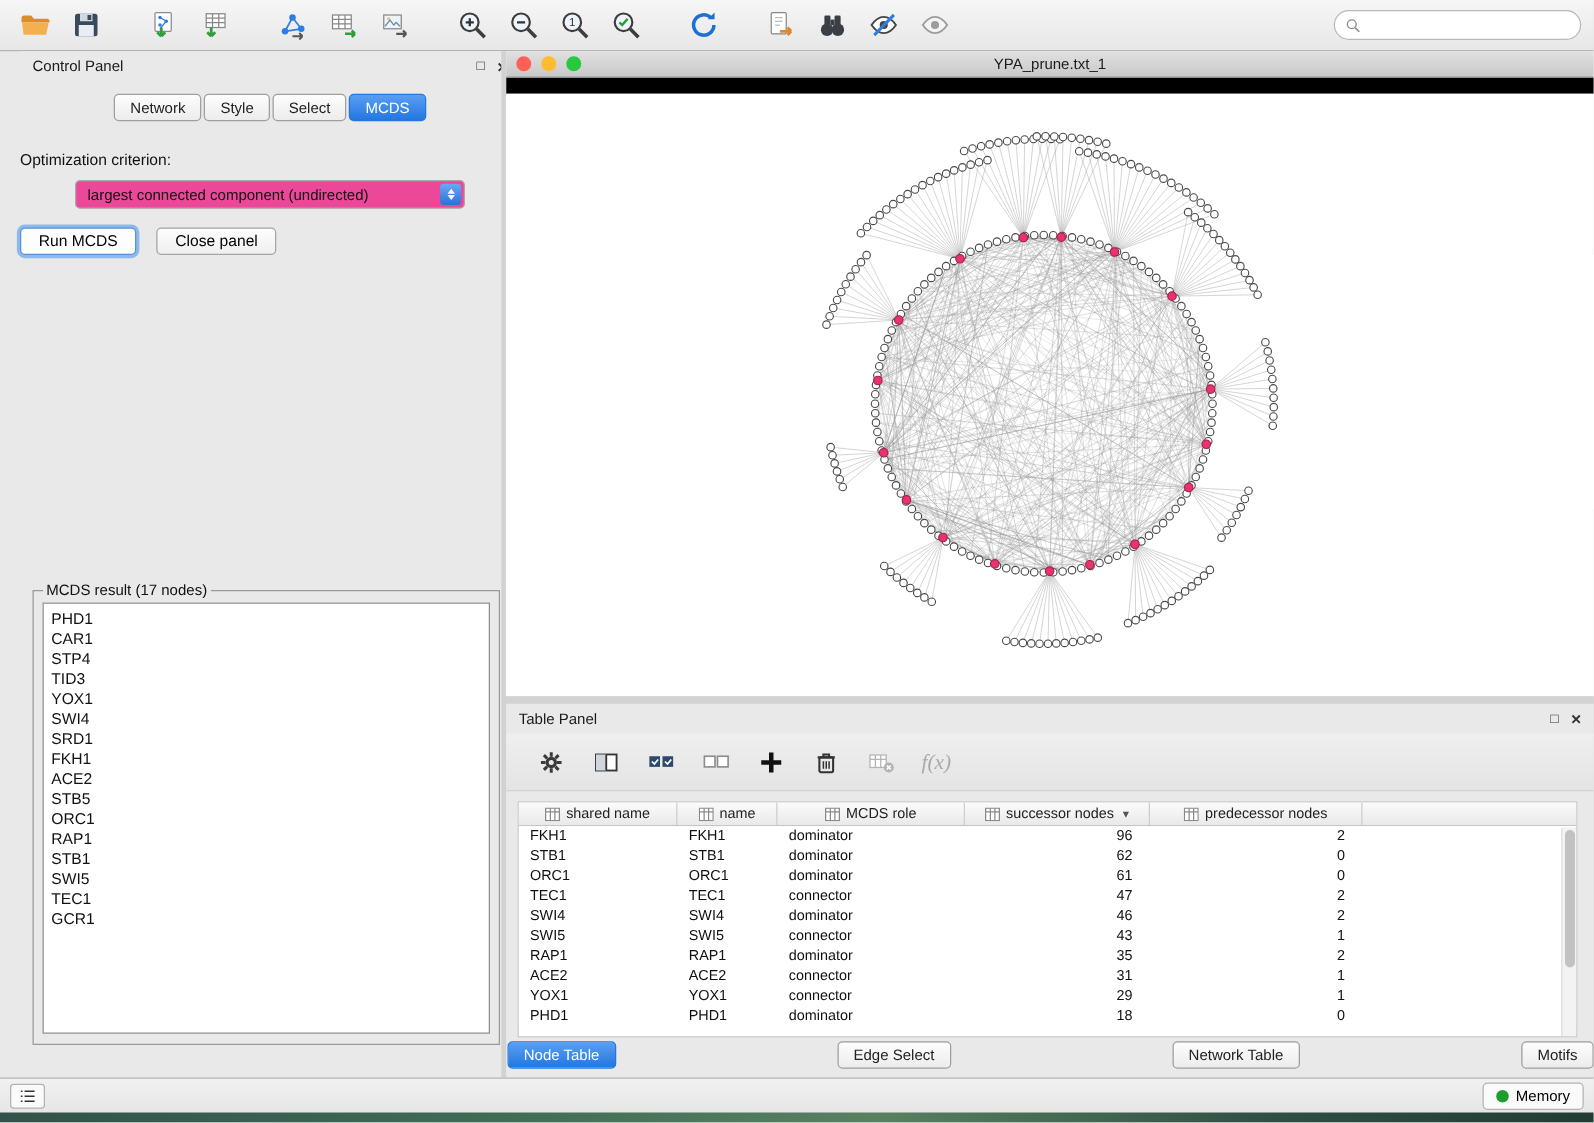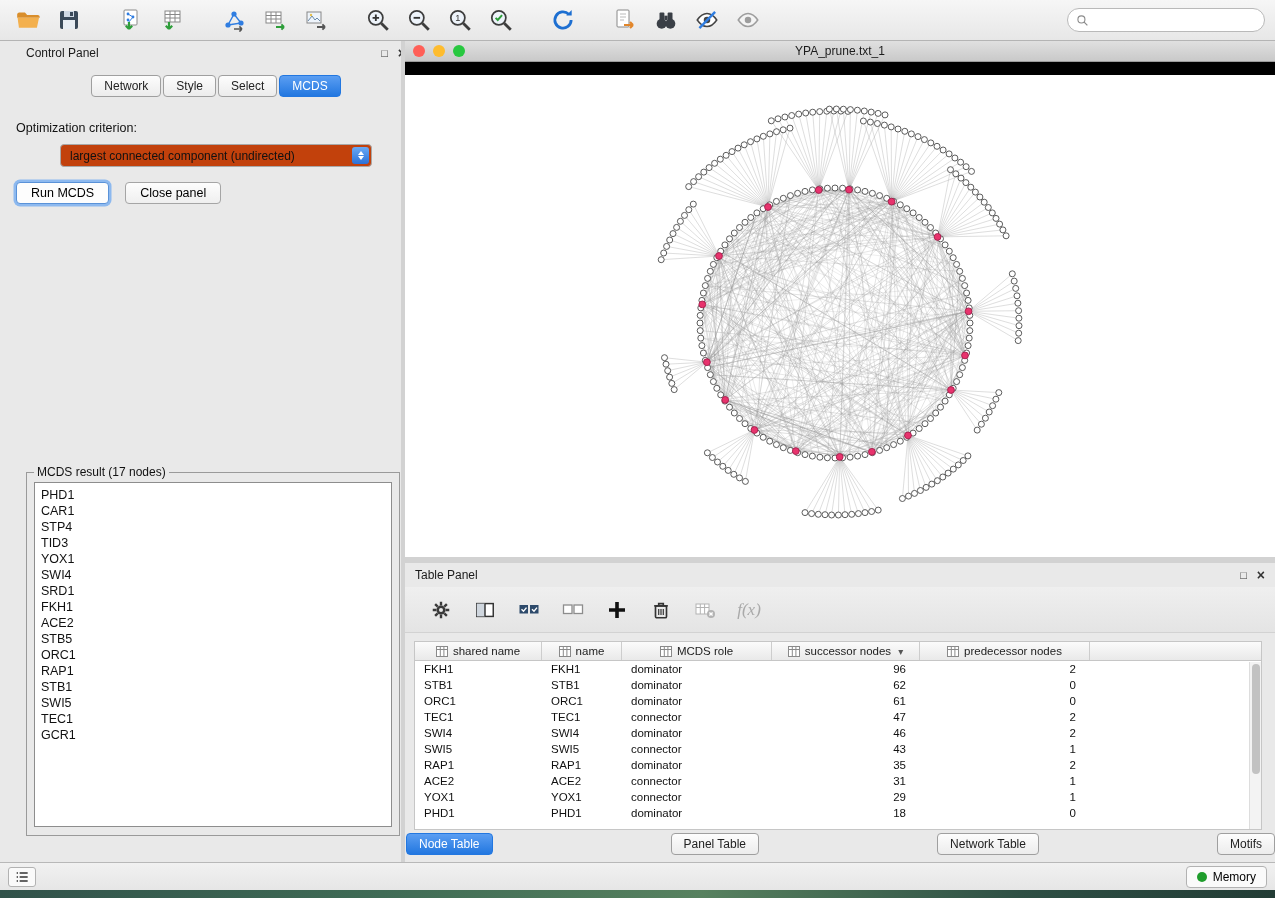--- a/index.html
+++ b/index.html
@@ -20,21 +20,21 @@
 .right-col{position:absolute;top:41px;left:405px;right:0;bottom:36px;background:#d6d6d6}
 
 
 .panel-header{height:24px;display:flex;align-items:center;padding:0 10px;font-size:12px;color:#1a1a1a}
 .panel-header .ph-icons{margin-left:auto;display:flex;gap:10px;align-items:center;color:#333}
 .ph-float{font-size:11px;cursor:pointer}
 .ph-close{font-size:14px;font-weight:bold;cursor:pointer}
 .cp-tabs{display:flex;justify-content:center;gap:2px;margin-top:10px}
 .seg-tab{font-size:12px;font-family:Liberation Sans, sans-serif;padding:3px 12px;border:1px solid #9f9f9f;background:linear-gradient(#fdfdfd,#ececec);border-radius:4px;cursor:pointer;color:#222}
 .opt-label{text-align:left;font-size:12.5px;margin-top:24px}
-.dropdown{width:312px;height:23px;margin:9px auto 0;background:#c2410c;border:1px solid #a8a8a8;border-radius:4px;display:flex;align-items:center;padding:2px 2px 2px 9px;cursor:pointer}
+.dropdown{width:312px;height:23px;margin:9px auto 0;background:#ec4899;border:1px solid #a8a8a8;border-radius:4px;display:flex;align-items:center;padding:2px 2px 2px 9px;cursor:pointer}
 .dropdown .dd-label{flex:1;font-size:12px;white-space:nowrap;overflow:hidden}
 .stepper{width:17px;height:17px;background:linear-gradient(#6aa9f4,#2b71d8);border-radius:3px;display:flex;flex-direction:column;align-items:center;justify-content:center;gap:1px}
 .tri-up{width:0;height:0;border-left:3.5px solid transparent;border-right:3.5px solid transparent;border-bottom:4px solid #fff}
 .tri-dn{width:0;height:0;border-left:3.5px solid transparent;border-right:3.5px solid transparent;border-top:4px solid #fff}
 .btn-row{display:flex;gap:16px;margin-top:15px}
 .btn{font-size:12.5px;font-family:"Liberation Sans",sans-serif;padding:3px 14px;background:linear-gradient(#fdfdfd,#efefef);border:1px solid #a5a5a5;border-radius:4px;cursor:pointer}
 .btn.focused{border:1px solid #5a92d8;box-shadow:0 0 0 2.5px #8db9ef;background:#fdfdfd}
 .result-box{position:absolute;top:424px;left:10px;right:16px;bottom:26px;border:1px solid #9a9a9a;padding:3px 7px 8px;background:#e9e9e9}
 .result-box legend{font-size:12px;padding:0 3px}
 .result-list{width:100%;height:100%;background:#fff;border:1px solid #8d8d8d;padding:4px 6px;overflow:hidden}
@@ -1350,21 +1350,21 @@
               <div class="td r c4">0</div>
               <div class="td fill"></div>
             </div>
           </div>
         <div class="scrollbar">
             <div class="scroll-thumb"></div>
           </div>
       </div>
       <div class="tbl-tabs" id="tbl-tabs">
           <button class="seg-tab" style="background: linear-gradient(rgb(91, 158, 242), rgb(34, 119, 224)); border-color: rgb(34, 119, 224); color: rgb(255, 255, 255);">Node Table</button>
-          <button class="seg-tab">Panel Table</button>
+          <button class="seg-tab">Edge Select</button>
           <button class="seg-tab">Network Table</button>
           <button class="seg-tab">Motifs</button>
         </div>
     </div>
   </div>
 
   <div class="statusbar">
     <button class="sb-left">
         <svg width="18" height="16" viewBox="0 0 24 24">
           <path d="M4 6h2M8.5 6h12M4 12h2M8.5 12h12M4 18h2M8.5 18h12" stroke="#333" stroke-width="2"></path>

